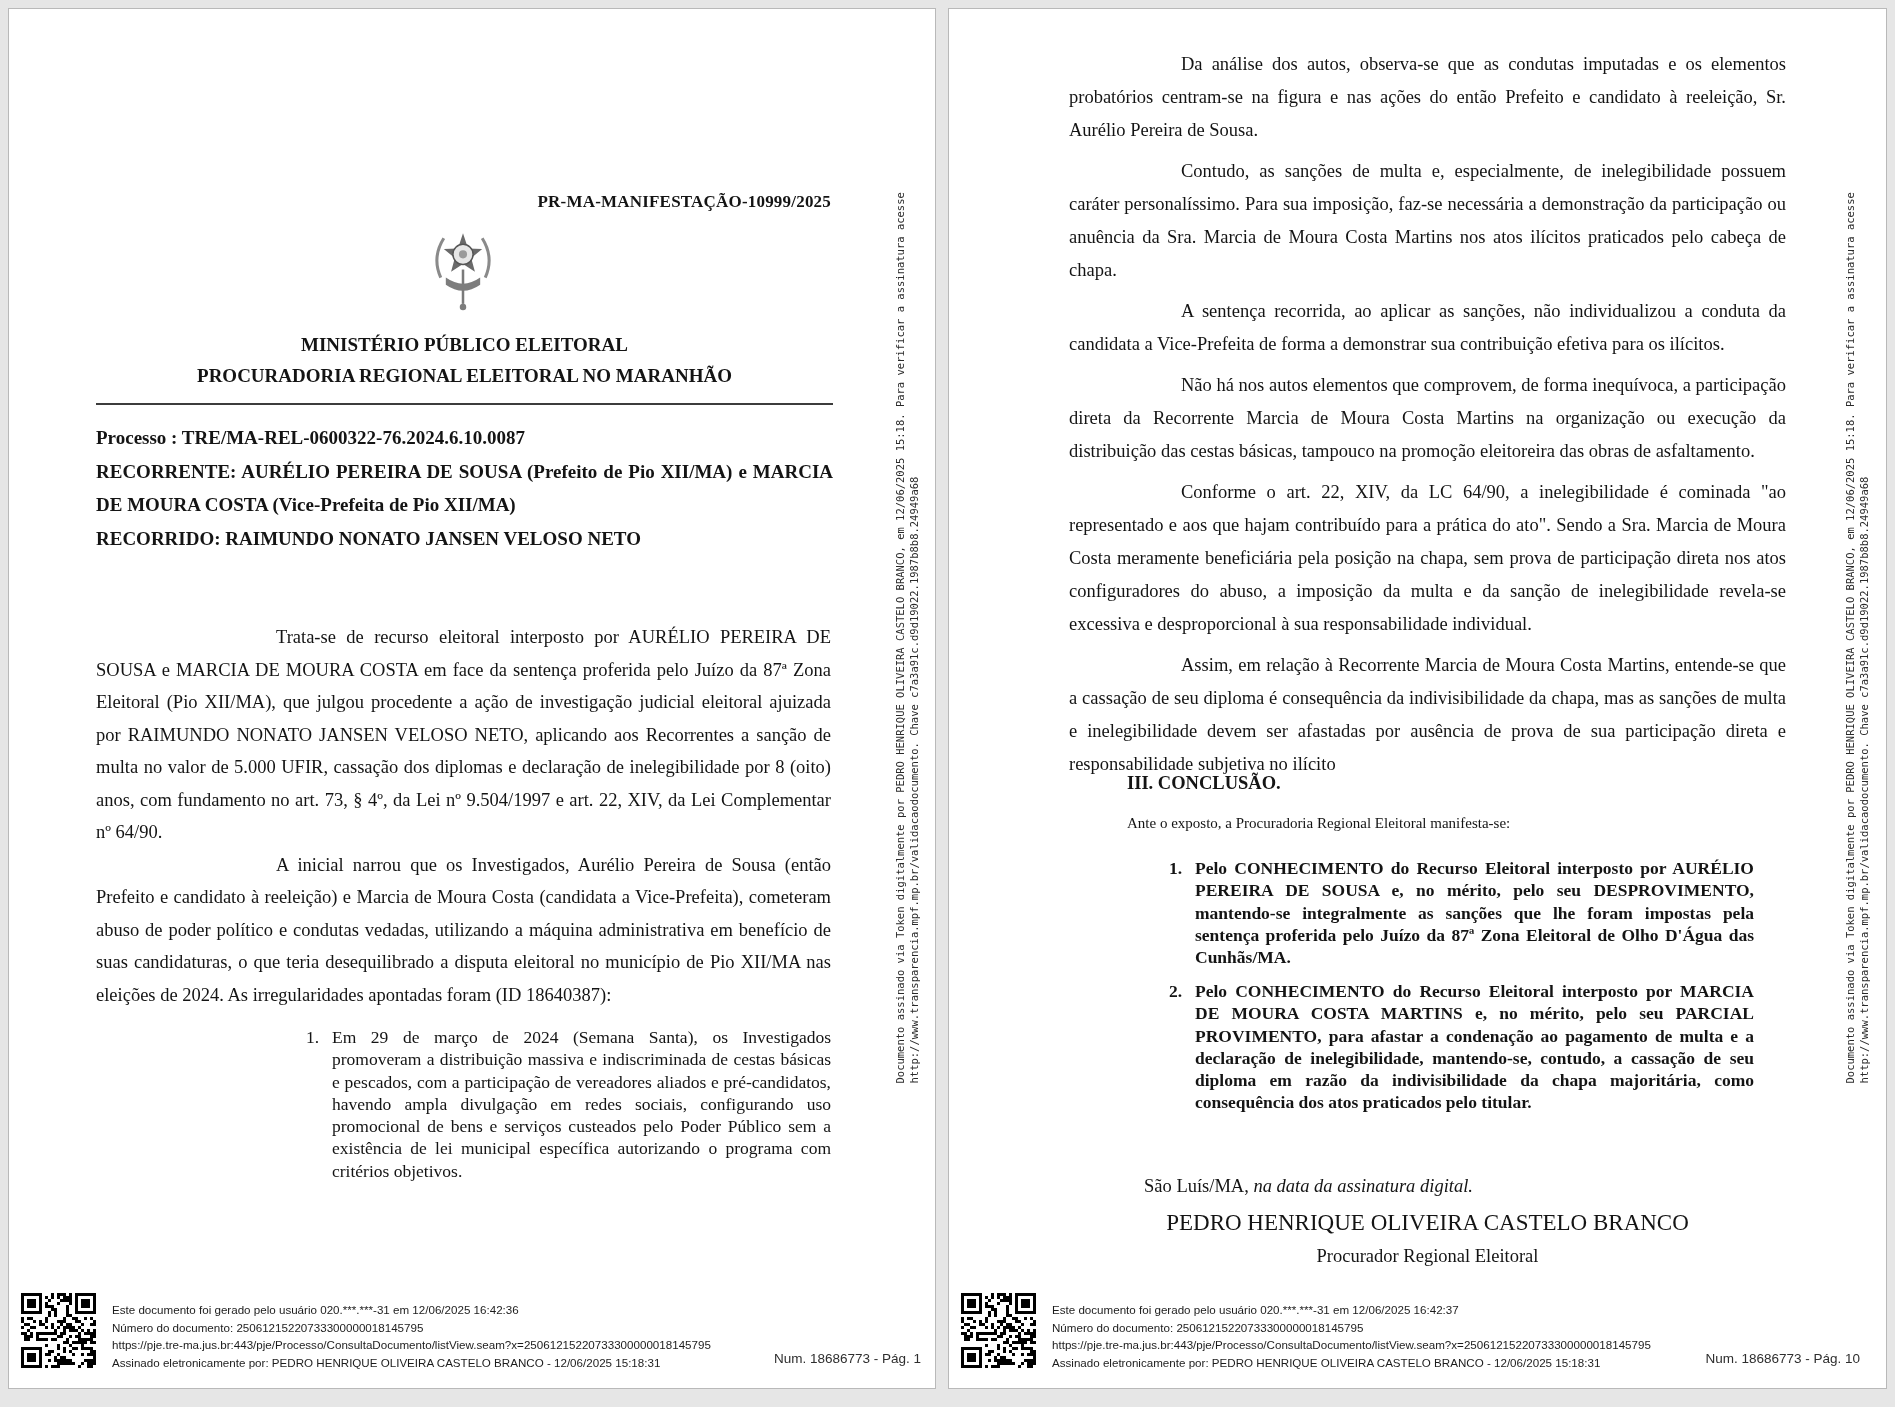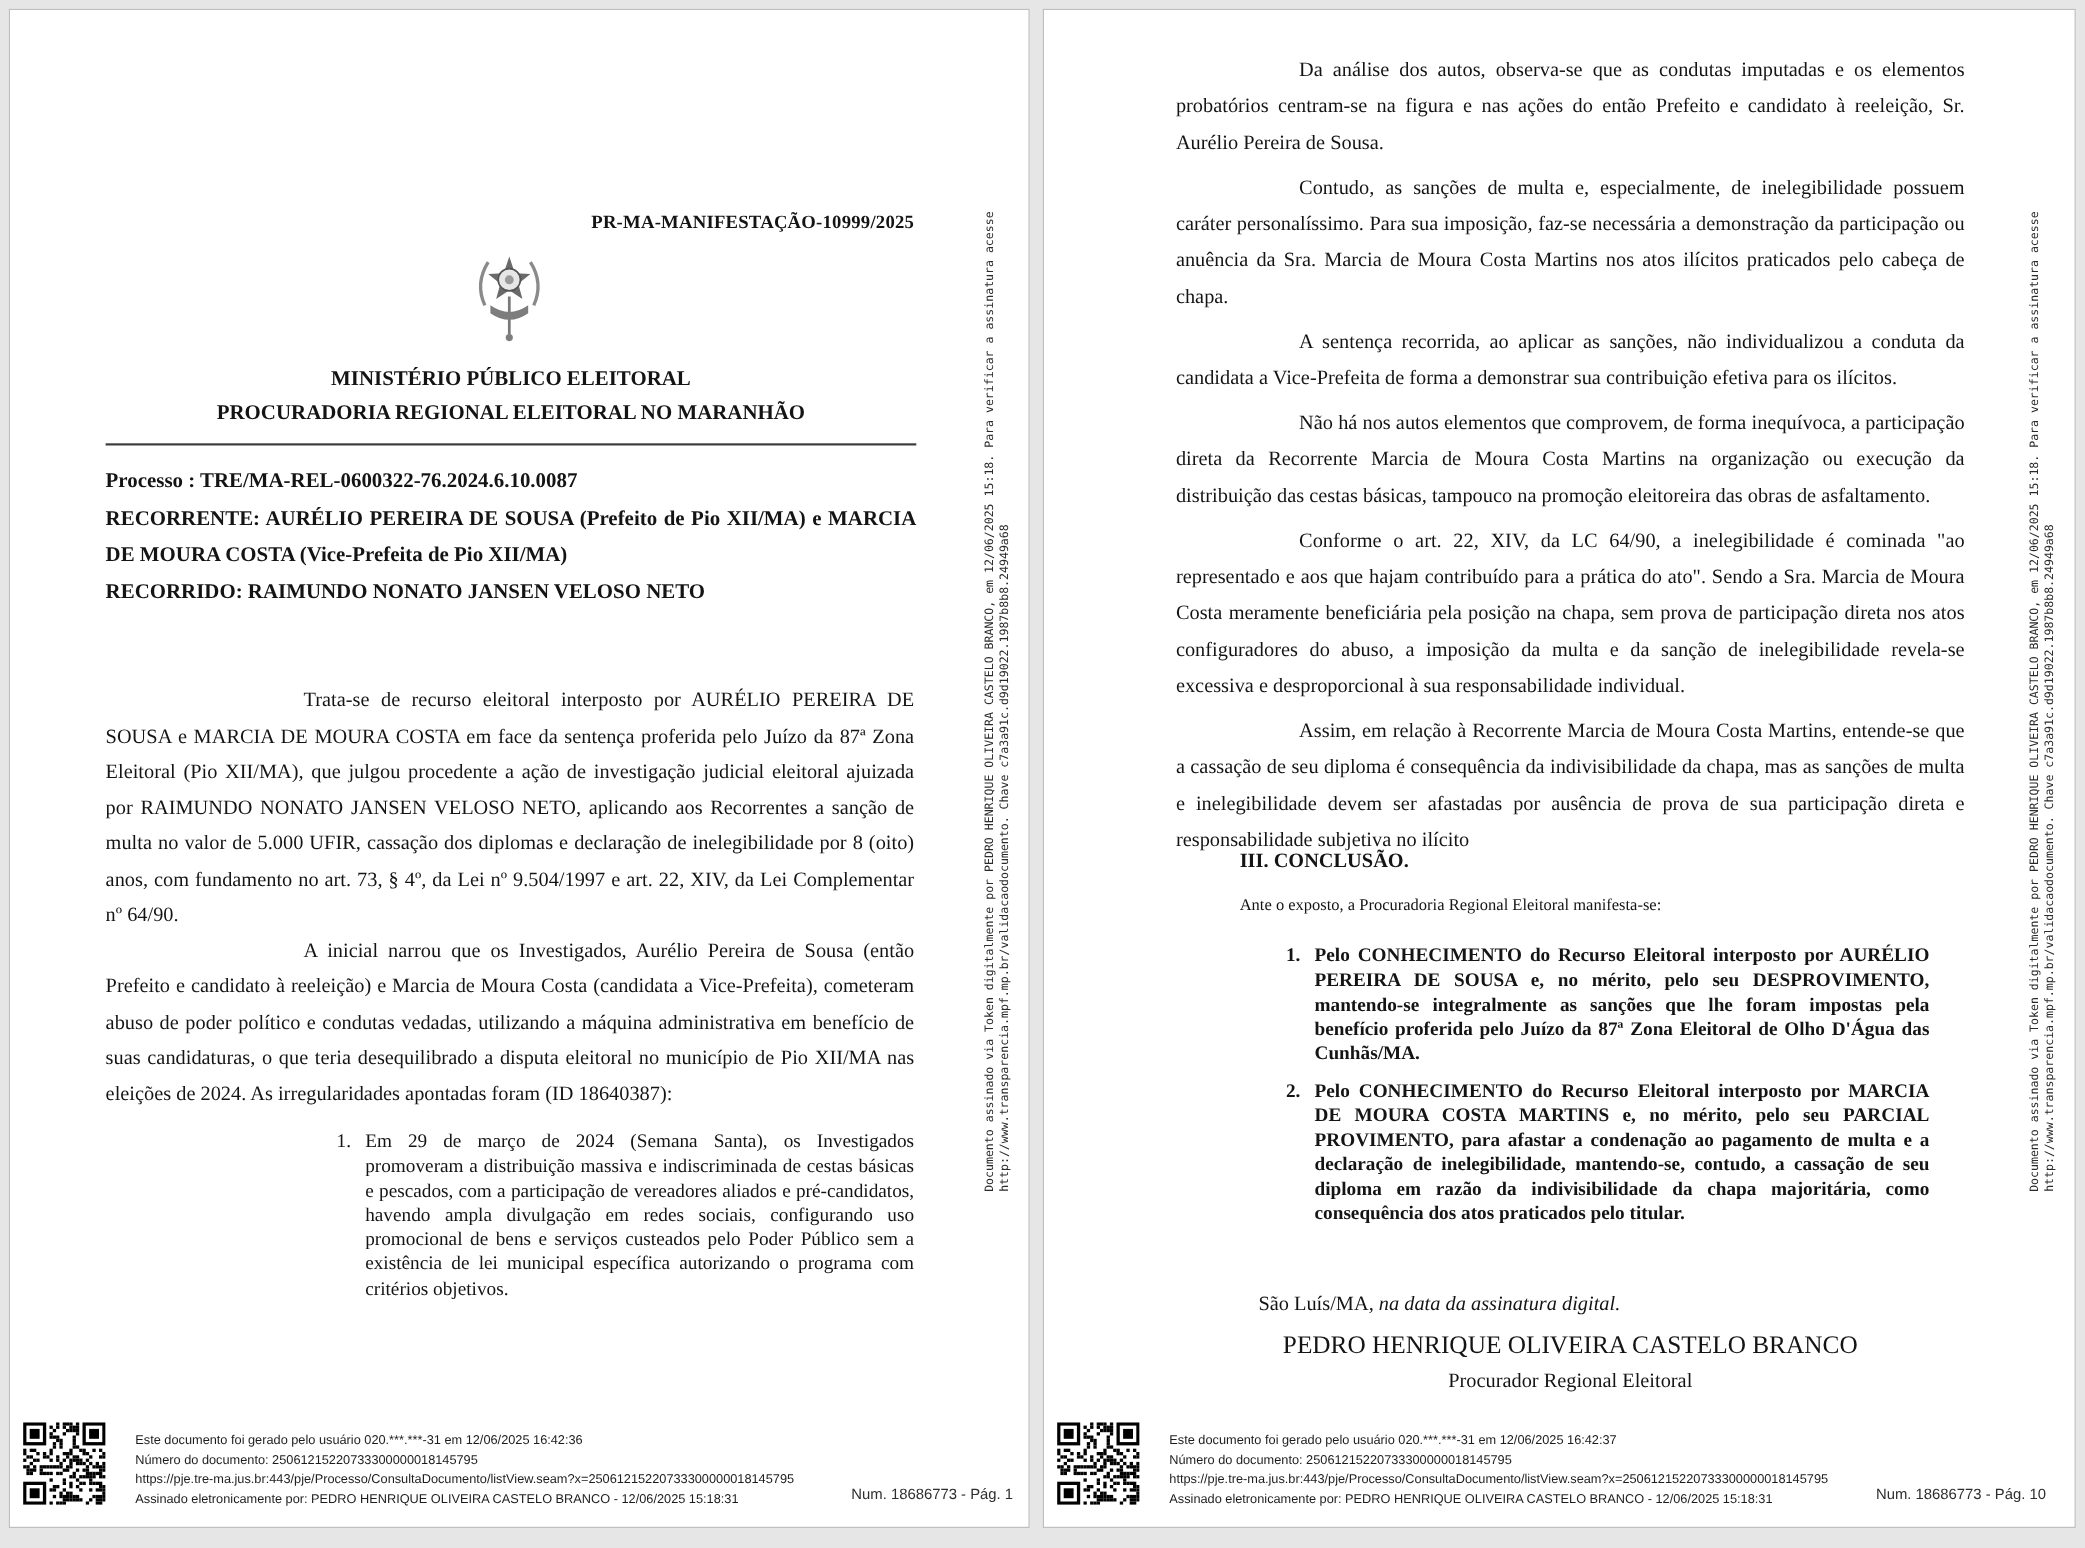--- a/index.html
+++ b/index.html
@@ -32,21 +32,21 @@
   .rp-item .num{width:26px;flex:0 0 26px;}
   .rp-item .txt{flex:1;}
   .rp-item1{top:848px;}
   .rp-item2{top:971px;}
   .rp-place{position:absolute;top:1167px;left:195px;font-size:18.5px;}
   .rp-place .it{font-style:italic;}
   .rp-name{position:absolute;top:1201px;left:120px;width:717px;text-align:center;font-size:23px;}
   .rp-role{position:absolute;top:1237px;left:120px;width:717px;text-align:center;font-size:18.5px;}
 
   
-  .footer{position:absolute;top:1284px;left:12px;display:flex;gap:27px;align-items:flex-start;
+  .footer{position:absolute;top:1284px;left:12px;display:flex;gap:16px;align-items:flex-start;
           font-family:"Liberation Sans","DejaVu Sans",sans-serif;}
   .qr{width:75px;height:75px;flex:0 0 75px;}
   .footer-lines{padding-top:8px;font-size:11.6px;line-height:17.5px;color:#1c1c1c;white-space:nowrap;}
   .page-num{position:absolute;top:1342px;font-family:"Liberation Sans","DejaVu Sans",sans-serif;
             font-size:13.5px;color:#2e2e2e;}
   .page-left .page-num{right:14px;}
   .page-right .page-num{right:26px;}
   .stamp{position:absolute;width:880px;font-family:"DejaVu Sans Mono","Liberation Mono",monospace;
          font-size:10.5px;line-height:13.5px;color:#2a2a2a;transform:rotate(-90deg);transform-origin:center center;
          white-space:nowrap;}
@@ -325,21 +325,21 @@
       <p>Não há nos autos elementos que comprovem, de forma inequívoca, a participação direta da Recorrente Marcia de Moura Costa Martins na organização ou execução da distribuição das cestas básicas, tampouco na promoção eleitoreira das obras de asfaltamento.</p>
       <p>Conforme o art. 22, XIV, da LC 64/90, a inelegibilidade é cominada "ao representado e aos que hajam contribuído para a prática do ato". Sendo a Sra. Marcia de Moura Costa meramente beneficiária pela posição na chapa, sem prova de participação direta nos atos configuradores do abuso, a imposição da multa e da sanção de inelegibilidade revela-se excessiva e desproporcional à sua responsabilidade individual.</p>
       <p>Assim, em relação à Recorrente Marcia de Moura Costa Martins, entende-se que a cassação de seu diploma é consequência da indivisibilidade da chapa, mas as sanções de multa e inelegibilidade devem ser afastadas por ausência de prova de sua participação direta e responsabilidade subjetiva no ilícito</p>
     </div>
 
     <div class="rp-concl">III. CONCLUSÃO.</div>
     <div class="rp-ante">Ante o exposto, a Procuradoria Regional Eleitoral manifesta-se:</div>
 
     <div class="rp-item rp-item1">
       <div class="num">1.</div>
-      <div class="txt">Pelo CONHECIMENTO do Recurso Eleitoral interposto por AURÉLIO PEREIRA DE SOUSA e, no mérito, pelo seu DESPROVIMENTO, mantendo-se integralmente as sanções que lhe foram impostas pela benefício proferida pelo Juízo da 87ª Zona Eleitoral de Olho D'Água das Cunhãs/MA.</div>
+      <div class="txt">Pelo CONHECIMENTO do Recurso Eleitoral interposto por AURÉLIO PEREIRA DE SOUSA e, no mérito, pelo seu DESPROVIMENTO, mantendo-se integralmente as sanções que lhe foram impostas pela sentença proferida pelo Juízo da 87ª Zona Eleitoral de Olho D'Água das Cunhãs/MA.</div>
     </div>
 
     <div class="rp-item rp-item2">
       <div class="num">2.</div>
       <div class="txt">Pelo CONHECIMENTO do Recurso Eleitoral interposto por MARCIA DE MOURA COSTA MARTINS e, no mérito, pelo seu PARCIAL PROVIMENTO, para afastar a condenação ao pagamento de multa e a declaração de inelegibilidade, mantendo-se, contudo, a cassação de seu diploma em razão da indivisibilidade da chapa majoritária, como consequência dos atos praticados pelo titular.</div>
     </div>
 
     <div class="rp-place">
       <span>São Luís/MA, </span><span class="it">na data da assinatura digital.</span>
     </div>

